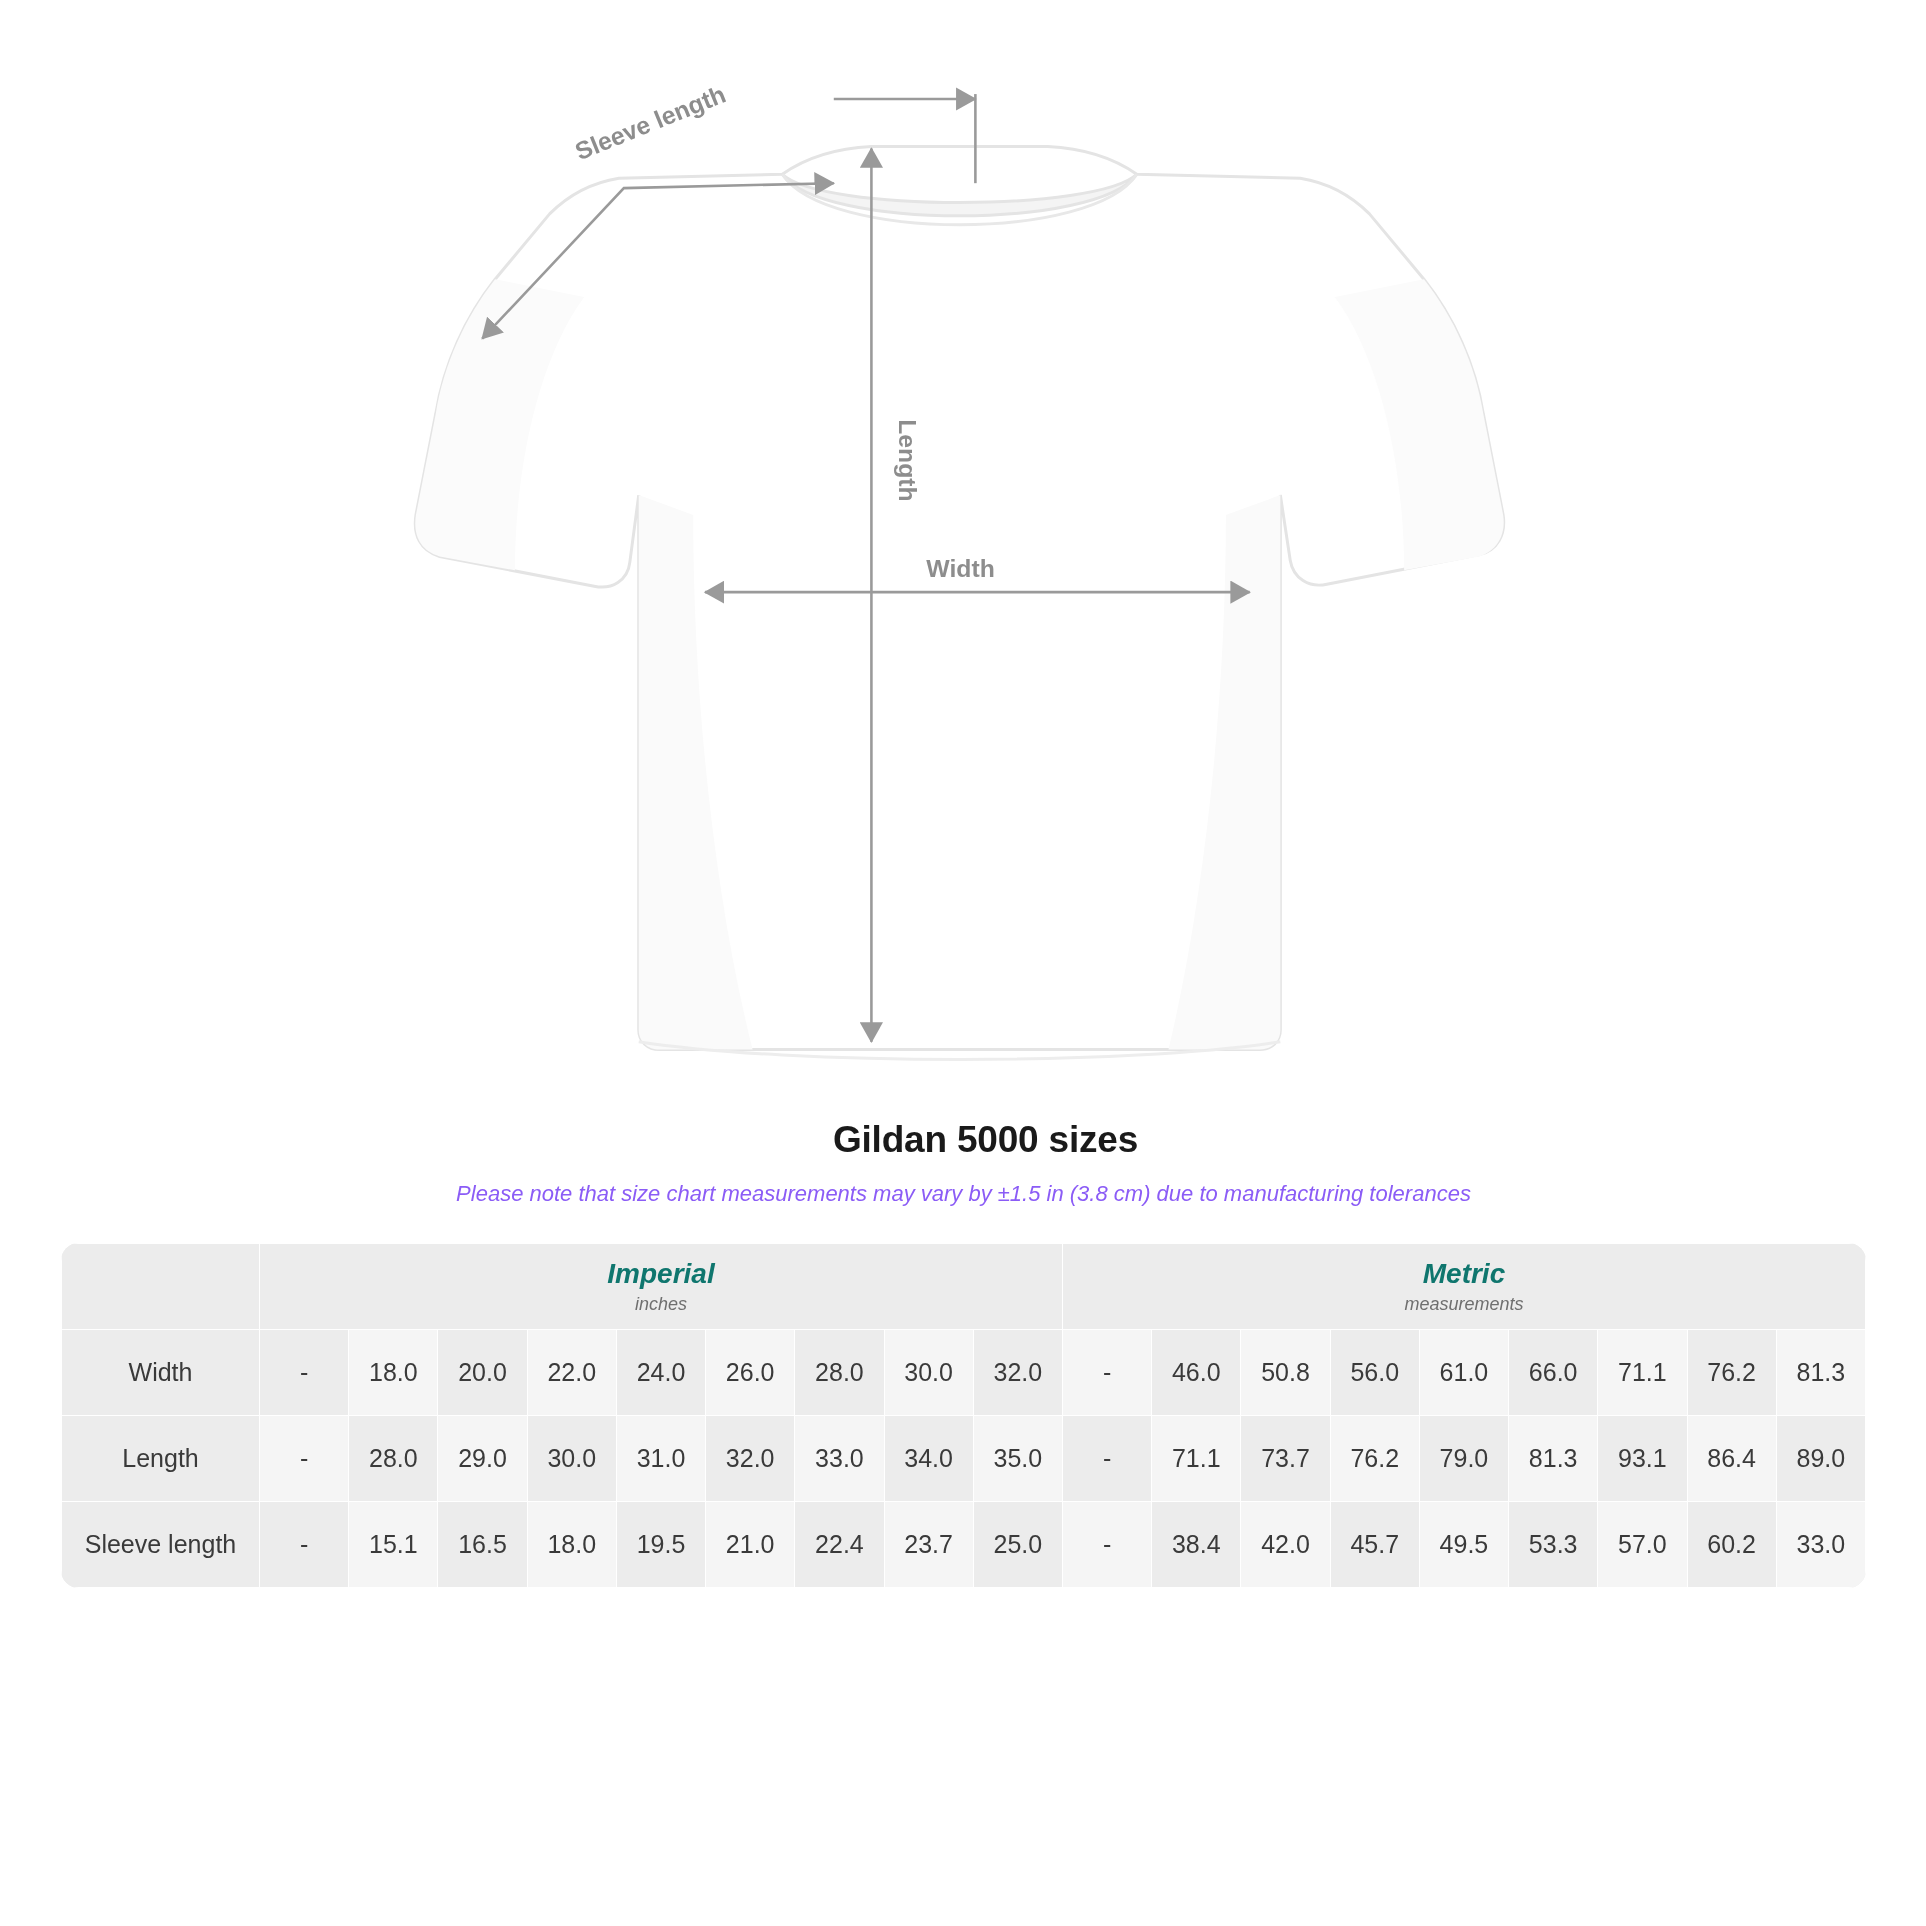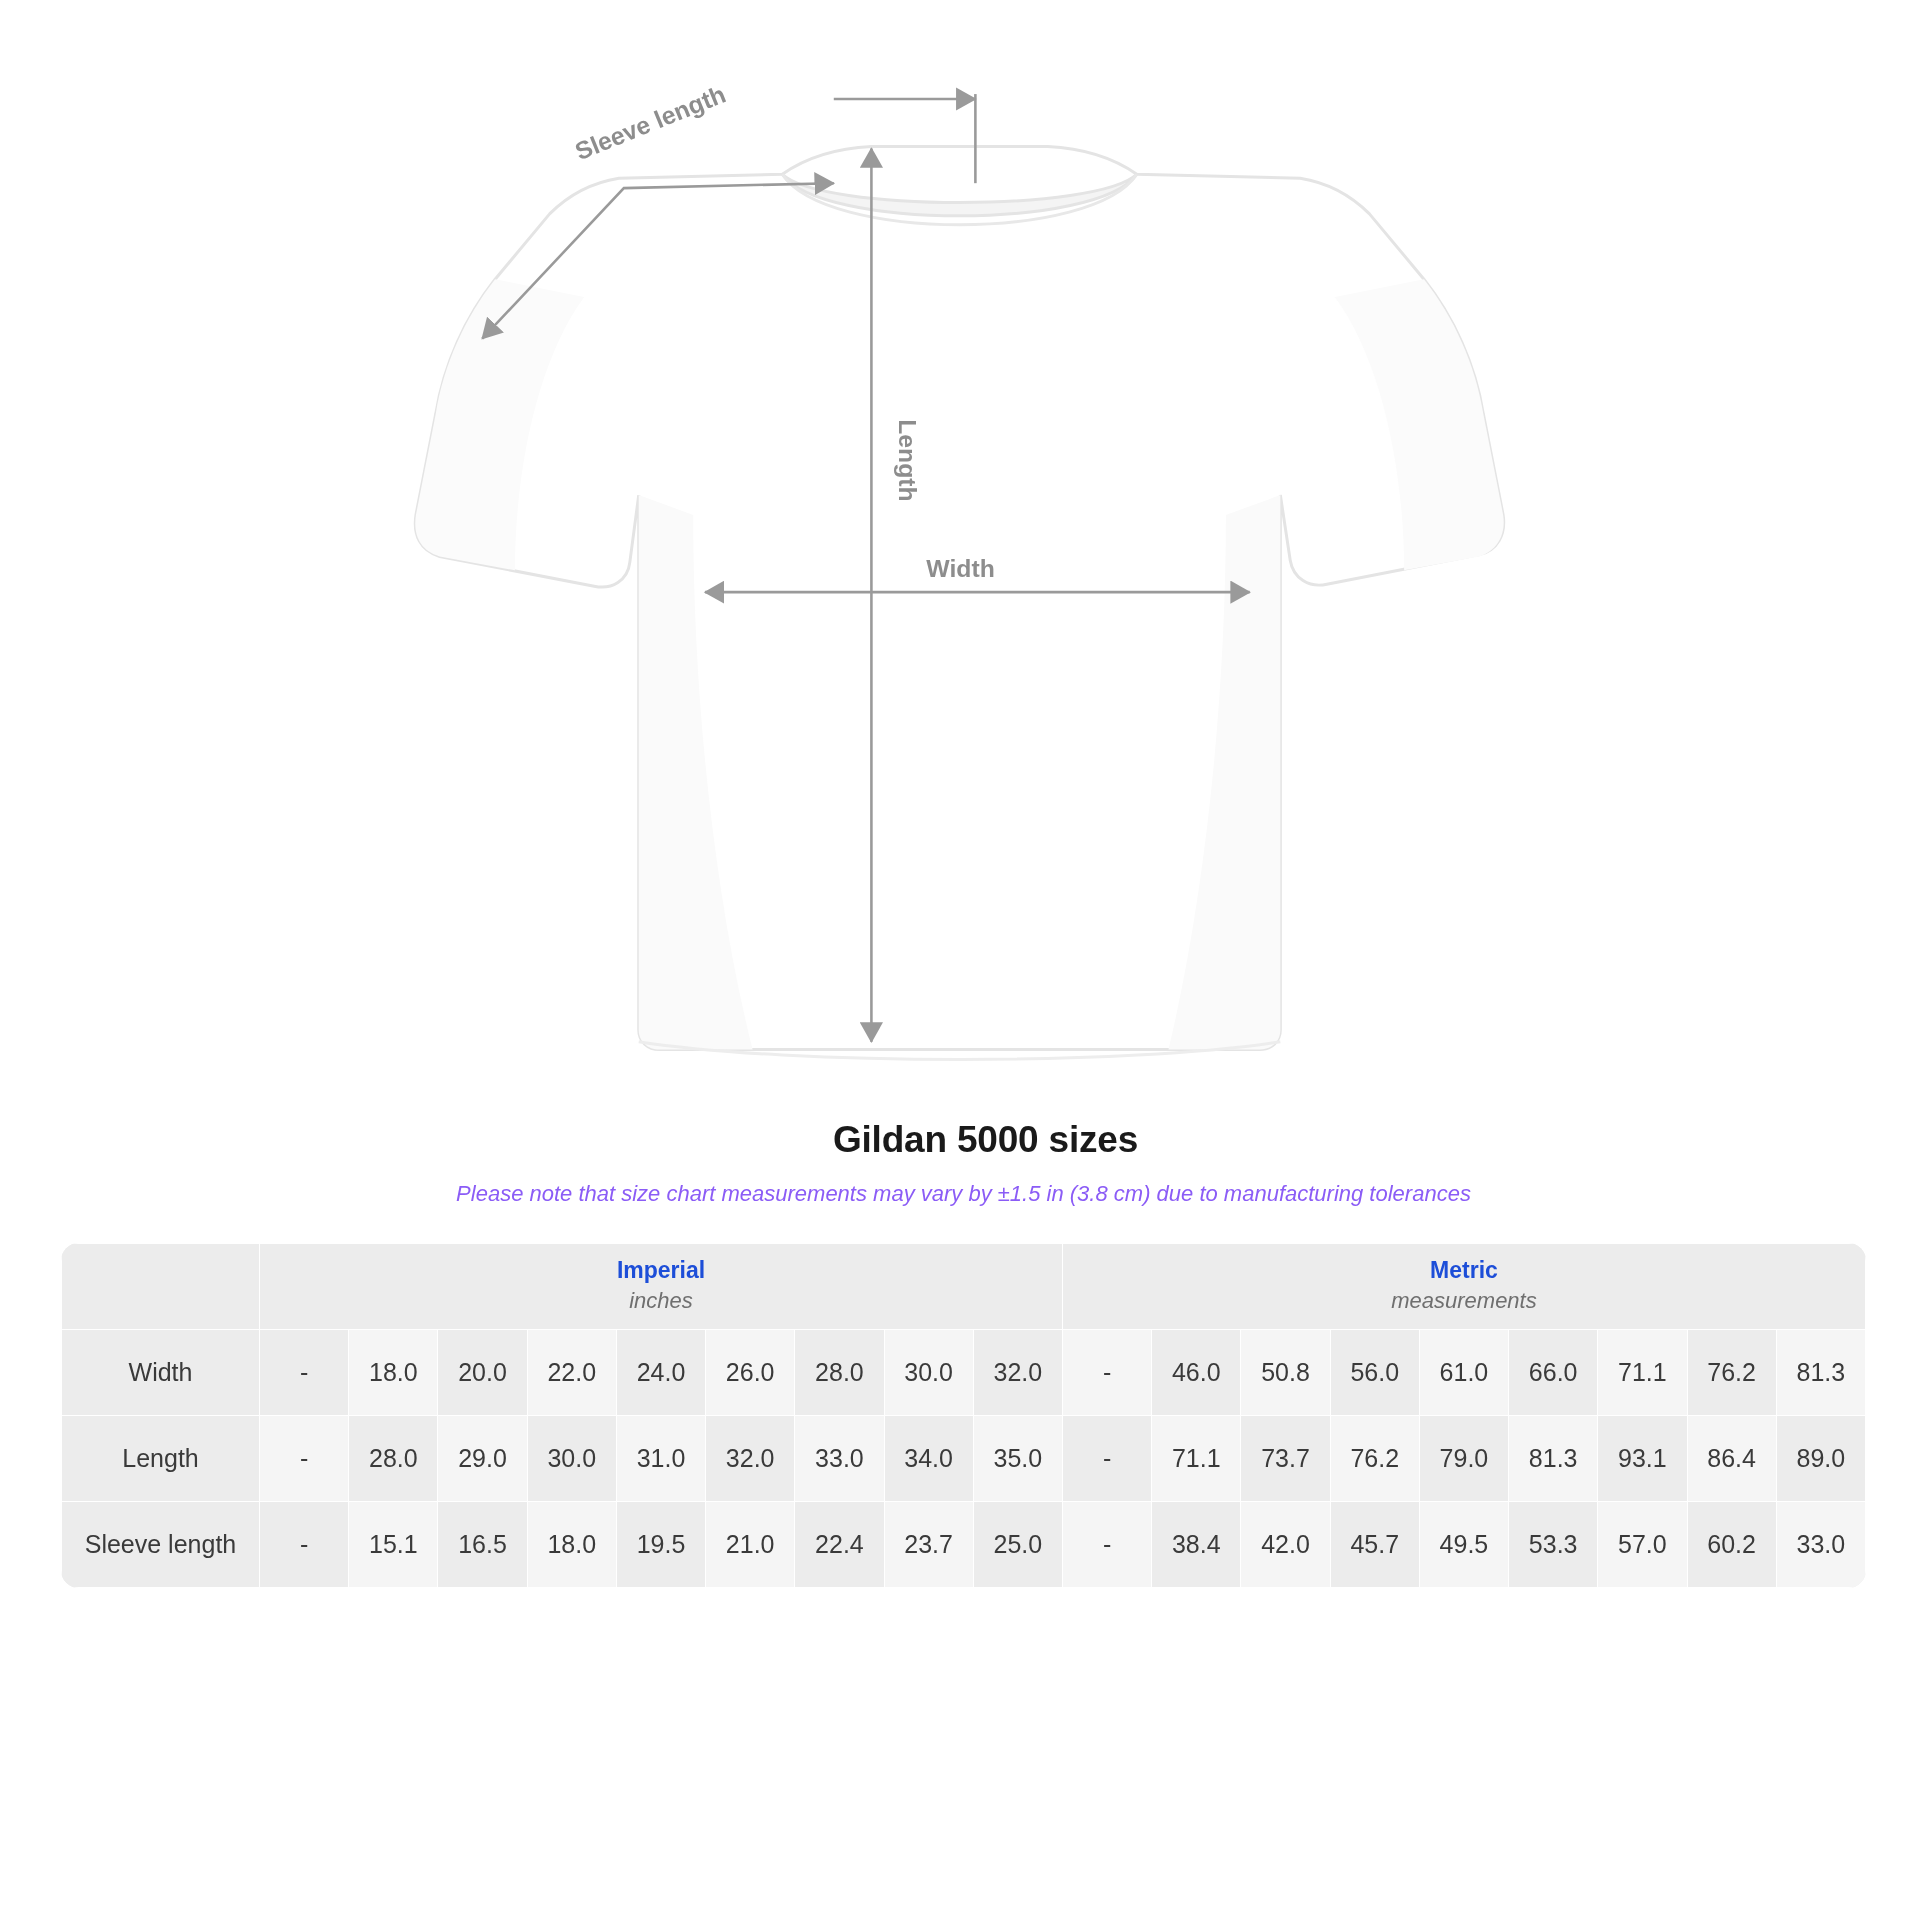--- a/index.html
+++ b/index.html
@@ -74,27 +74,28 @@
     height: 85px;
     font-weight: normal;
   }
   .unit-header td {
     background: #ececec;
     border: none;
     height: 127px;
     vertical-align: middle;
   }
   .unit-name {
-    font-size: 23px;
+    font-size: 28px;
+    font-style: italic;
     font-weight: bold;
-    color: #1d4ed8;
+    color: #0f766e;
     line-height: 1.25;
   }
   .unit-sub {
-    font-size: 22px;
+    font-size: 18px;
     font-style: italic;
     color: #6f6f6f;
     line-height: 1.5;
   }
   .size-header td {
     background: #ececec;
     font-weight: bold;
     color: #4a4a4a;
     font-size: 26px;
     height: 91px;

